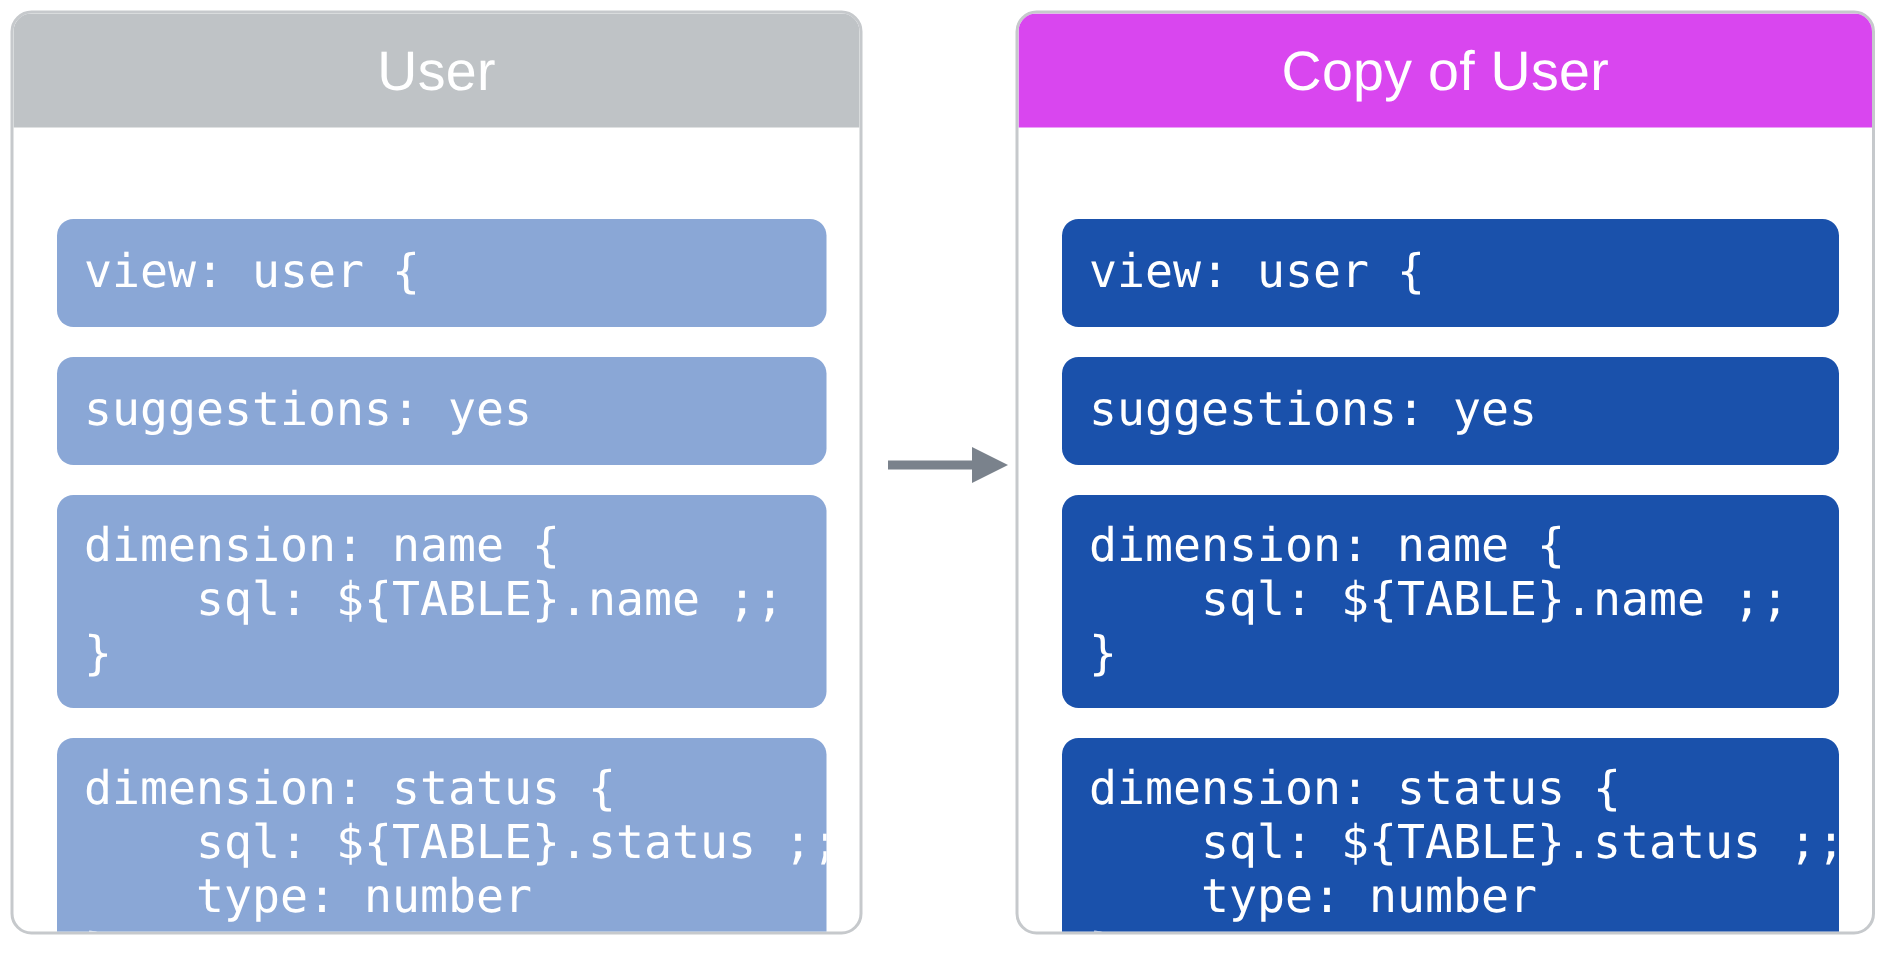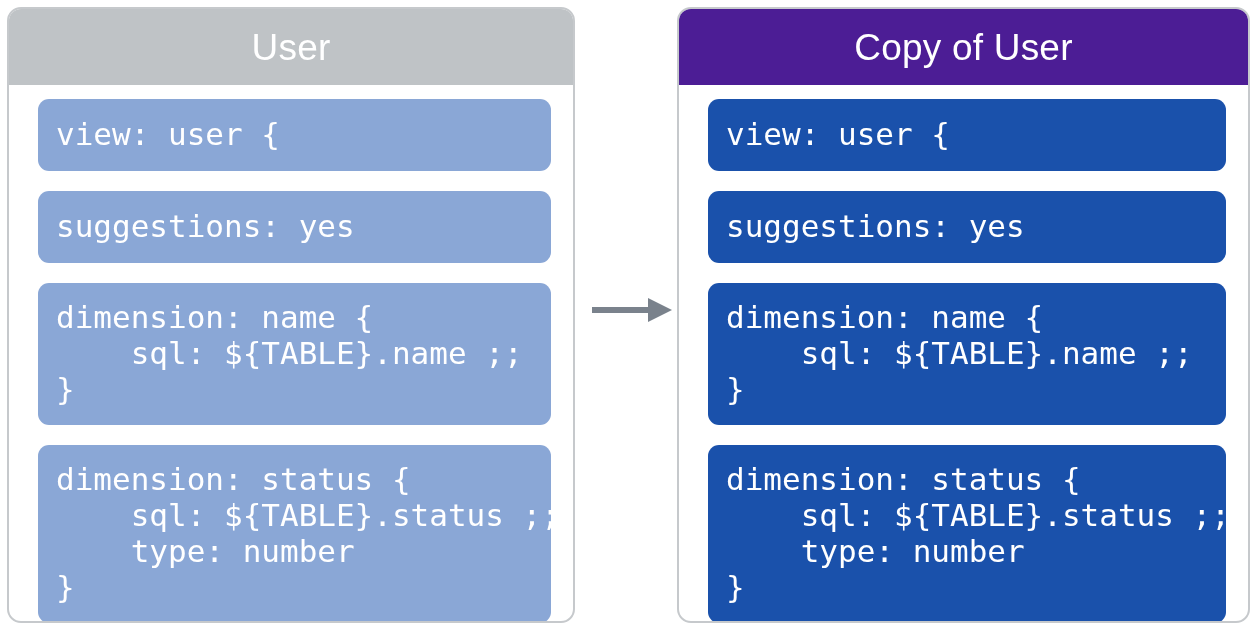--- a/index.html
+++ b/index.html
@@ -25,20 +25,21 @@
   
   .panel {
     position: absolute;
     box-sizing: border-box;
     background: #ffffff;
     border: 2px solid #c6c9cc;
     border-radius: 14px;
     overflow: hidden;
     display: flex;
     flex-direction: column;
+    gap: 47px;
   }
 
   .panel--source {
     left: 7px;
     top: 7px;
     width: 568px;
     height: 616px;
   }
 
   .panel--copy {
@@ -56,21 +57,21 @@
     justify-content: center;
     color: #ffffff;
     font-size: 37px;
     font-weight: 400;
     letter-spacing: 0.2px;
     line-height: 1;
     user-select: none;
   }
 
   .panel--source .panel-header { background: #bfc3c6; }
-  .panel--copy   .panel-header { background: #4c1d95; }
+  .panel--copy   .panel-header { background: #d946ef; }
 
   .panel-body {
     flex: 1 1 auto;
     padding: 14px 22px 18px 29px;
     display: flex;
     flex-direction: column;
     gap: 20px;
     box-sizing: border-box;
   }
 

